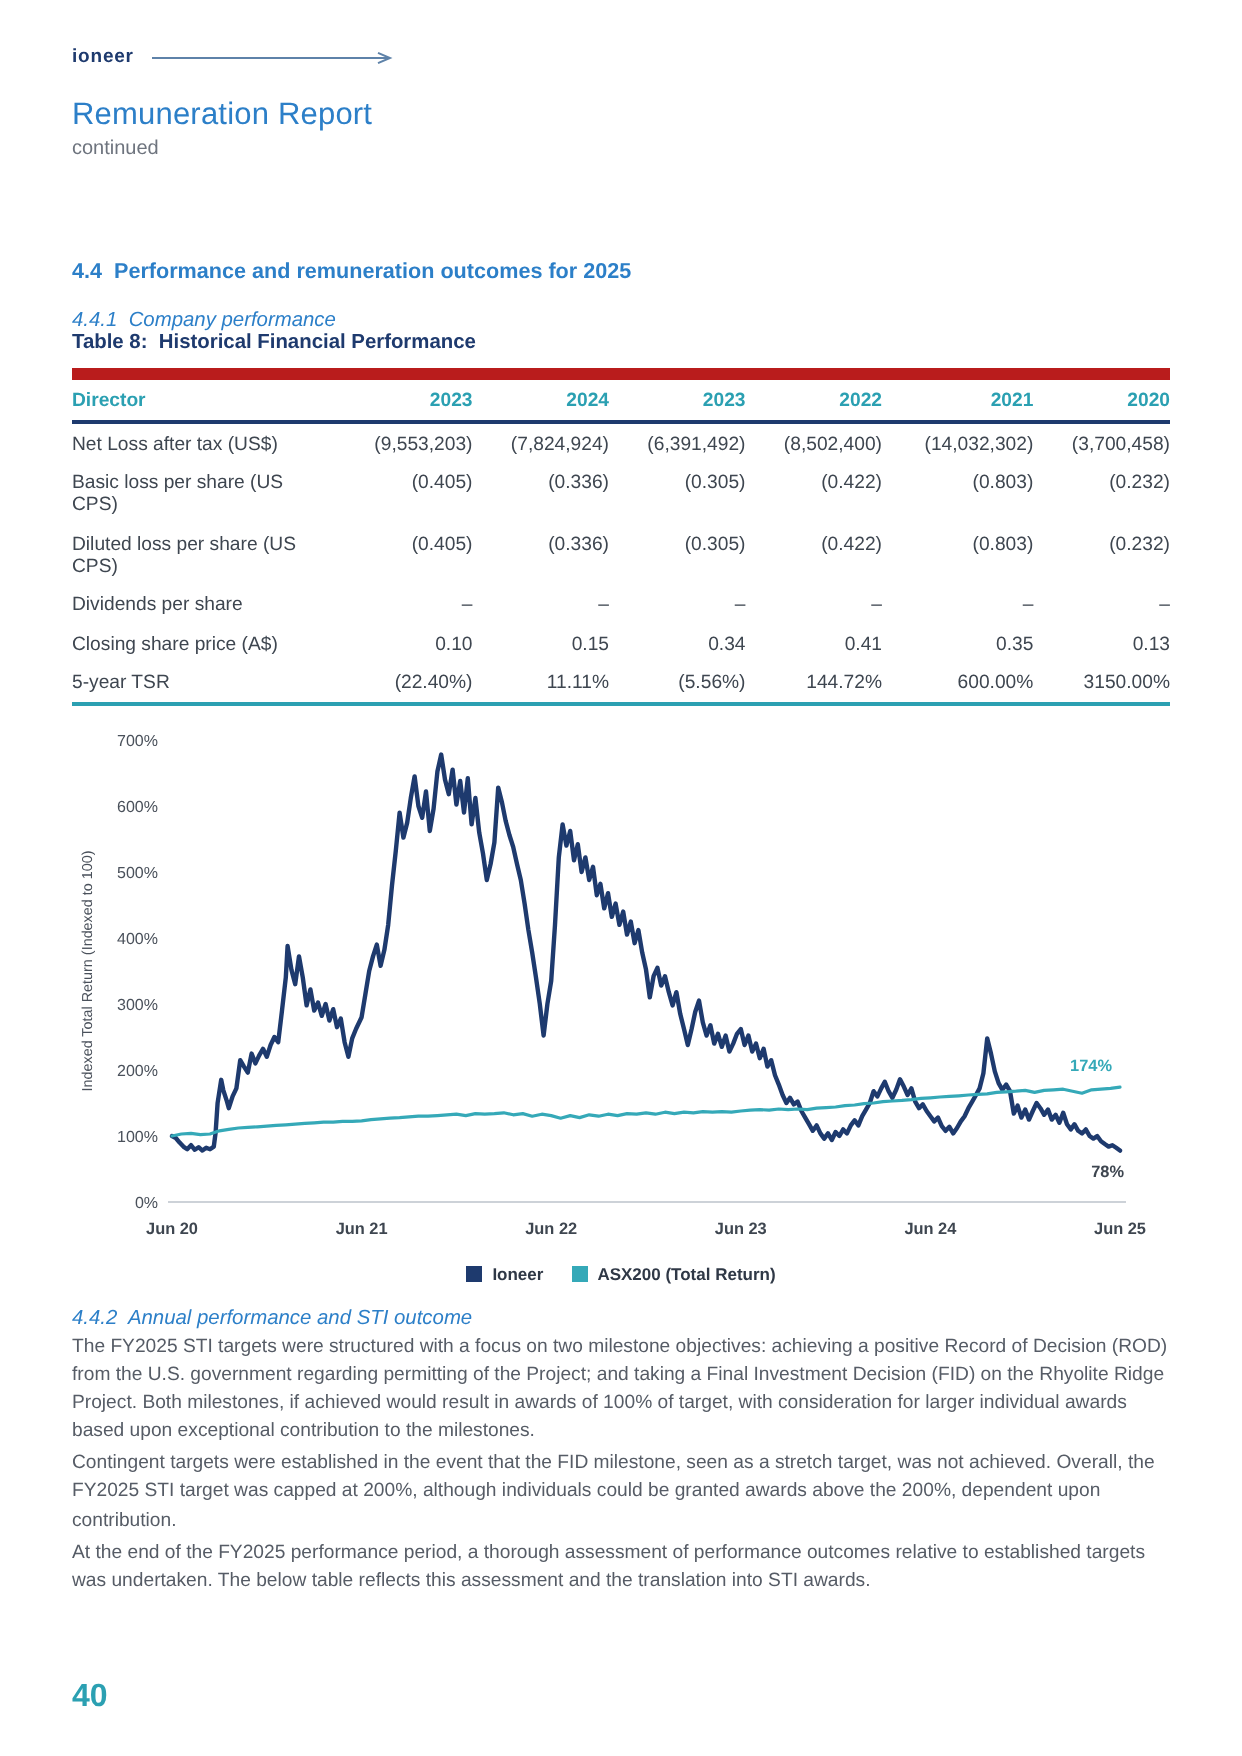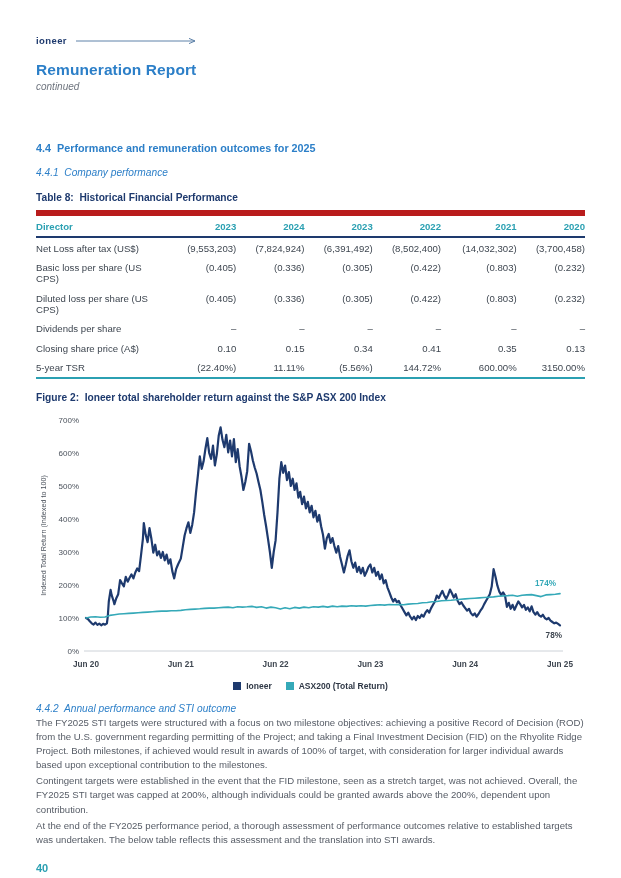--- a/index.html
+++ b/index.html
@@ -4,33 +4,33 @@
 <style>
   * { box-sizing: border-box; margin: 0; padding: 0; }
   html,body { background:#ffffff; }
   body { font-family: "Liberation Sans", sans-serif; }
   .page {
     position: relative;
     width: 621px; height: 878px;
     background: #ffffff;
     overflow: hidden;
   }
-  .content { padding: 12px 36px; }
+  .content { padding: 0 36px; }
 
   
   .hdr { display:flex; align-items:center; gap:9px; padding-top:23px; }
   .logo { font-size:9.5px; font-weight:700; color:#1E3A6E; letter-spacing:0.4px; }
   .logo-arrow { display:block; }
 
-  .page-title { margin-top:15px; font-size:15.5px; font-weight:700; color:#2C7FC8; letter-spacing:0.1px; }
-  .continued { margin-top:2px; font-size:10px; color:#6E747E;font-style:italic; }
+  .page-title { margin-top:15px; font-size:15.5px; font-weight:400; color:#2C7FC8; letter-spacing:0.1px; }
+  .continued { margin-top:2px; font-size:10px; color:#6E747E; }
 
   .h-44 { margin-top:50px; font-size:10.8px; font-weight:700; color:#2C7FC8; white-space:pre-wrap; }
   .h-sub { margin-top:13px; font-size:10.2px; font-style:italic; font-weight:500; color:#2C7FC8; white-space:pre-wrap; }
-  .tbl-title { margin-top:14px; font-size:10.2px; font-weight:700; color:#1E3A6E; white-space:pre-wrap; }
+  .tbl-title { font-size:10.2px; font-weight:700; color:#1E3A6E; white-space:pre-wrap; }
   .fig-title { margin-top:13px; font-size:10.2px; font-weight:700; color:#1E3A6E; white-space:pre-wrap; }
 
   
   table.fin { width:100%; border-collapse:collapse; margin-top:7px; border-top:6px solid #b91c1c; }
   table.fin th {
     color:#2BA0B2; font-weight:700; font-size:9.6px; text-align:right;
     padding:5px 0 4px 0; border-bottom:2px solid #1E3A6E;
   }
   table.fin th:first-child { text-align:left; }
   table.fin td {
@@ -43,21 +43,21 @@
   
   .chart-wrap { margin-top:6px; }
   .legend { display:flex; justify-content:center; gap:14px; margin-top:2px; }
   .legend-item { display:flex; align-items:center; gap:5px; }
   .legend-swatch { width:8px; height:8px; display:inline-block; }
   .legend-label { font-size:8.5px; font-weight:600; color:#2F3846; }
 
   .h-442 { margin-top:12px; }
   p.body-p { margin-top:2px; font-size:9.6px; line-height:1.47; color:#565C66; width:549px; }
 
-  .page-num { position:absolute; left:36px; bottom:4px; font-size:11px; font-weight:700; color:#2BA0B2; }
+  .page-num { position:absolute; left:36px; bottom:20px; font-size:16px; font-weight:700; color:#2BA0B2; }
 
   svg text { font-family:"Liberation Sans", sans-serif; }
 </style>
 </head>
 <body>
 
 <div class="page">
   <div class="content">
 
     <div class="hdr">
@@ -138,21 +138,20 @@
             <td>(22.40%)</td>
             <td>11.11%</td>
             <td>(5.56%)</td>
             <td>144.72%</td>
             <td>600.00%</td>
             <td>3150.00%</td>
           </tr>
         </tbody>
     </table>
 
-    <div class="fig-title">Figure 2:  Ioneer total shareholder return against the S&amp;P ASX 200 Index</div>
 
     <div class="chart-wrap">
       <svg width="549" height="266" viewBox="0 0 549 266">
           <text x="43" y="244.8" text-anchor="end" font-size="8" fill="#4A515B">0%</text>
           <text x="43" y="211.8" text-anchor="end" font-size="8" fill="#4A515B">100%</text>
           <text x="43" y="178.8" text-anchor="end" font-size="8" fill="#4A515B">200%</text>
           <text x="43" y="145.8" text-anchor="end" font-size="8" fill="#4A515B">300%</text>
           <text x="43" y="112.8" text-anchor="end" font-size="8" fill="#4A515B">400%</text>
           <text x="43" y="79.8" text-anchor="end" font-size="8" fill="#4A515B">500%</text>
           <text x="43" y="46.8" text-anchor="end" font-size="8" fill="#4A515B">600%</text>

